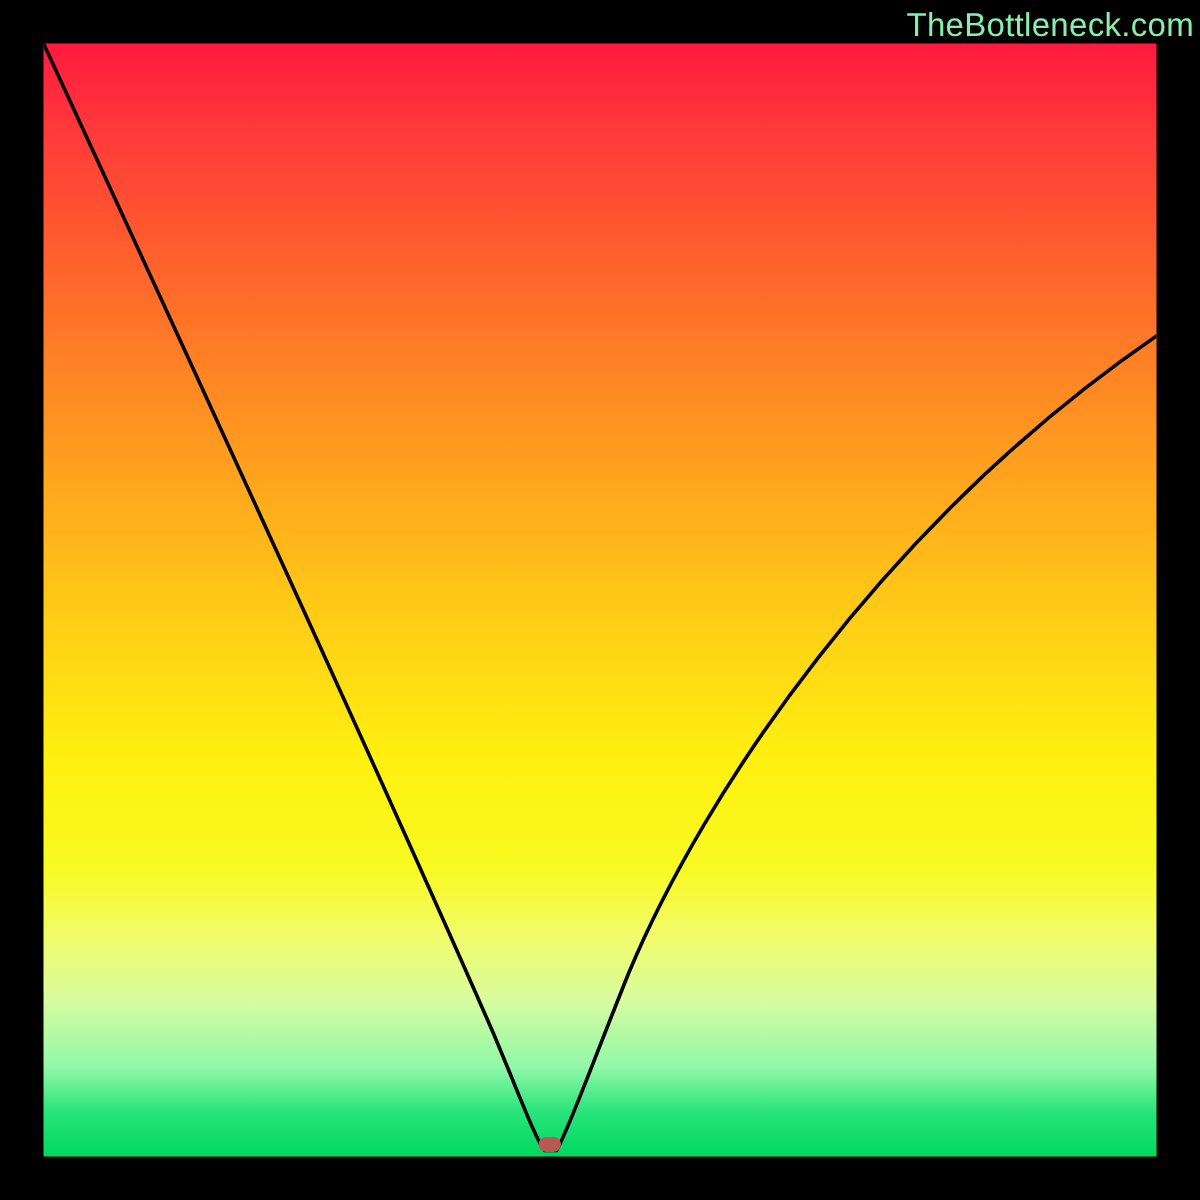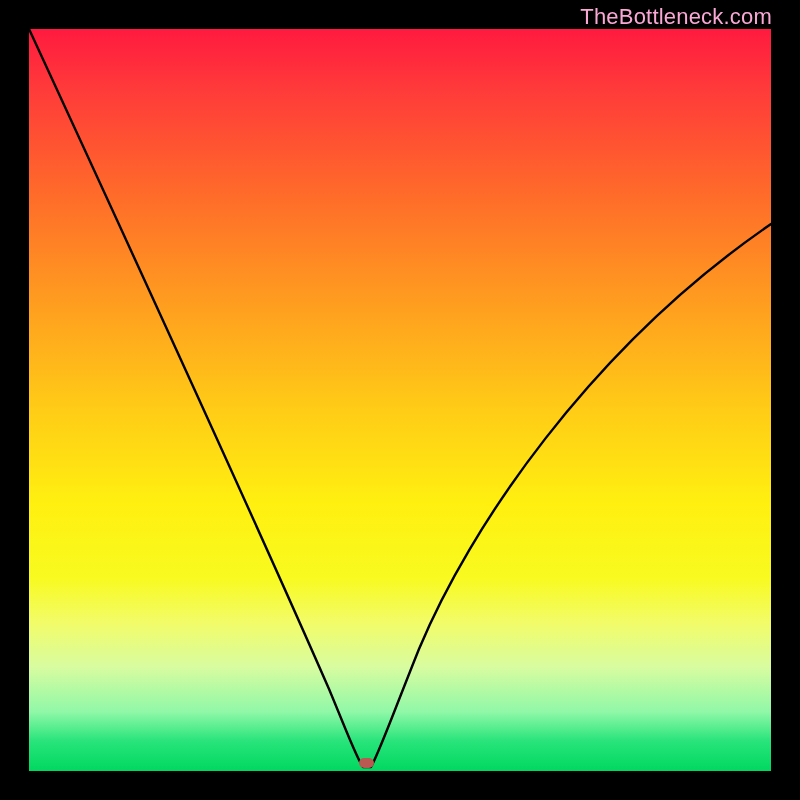--- a/index.html
+++ b/index.html
@@ -28,22 +28,22 @@
       #f2fc68 80%,
       #d8fca0 86%,
       #90f8a8 92%,
       #28e47a 96%,
       #00d860 100%
     );
   }
   .watermark {
     position: absolute;
     top: 4px;
-    right: 28px;
-    color: #f9a8d4;
+    right: 4px;
+    color: #86efac;
     font-size: 22px;
     letter-spacing: 0.2px;
     user-select: none;
   }
   svg.curve {
     position: absolute;
     left: 0;
     top: 0;
     width: 742px;
     height: 742px;

